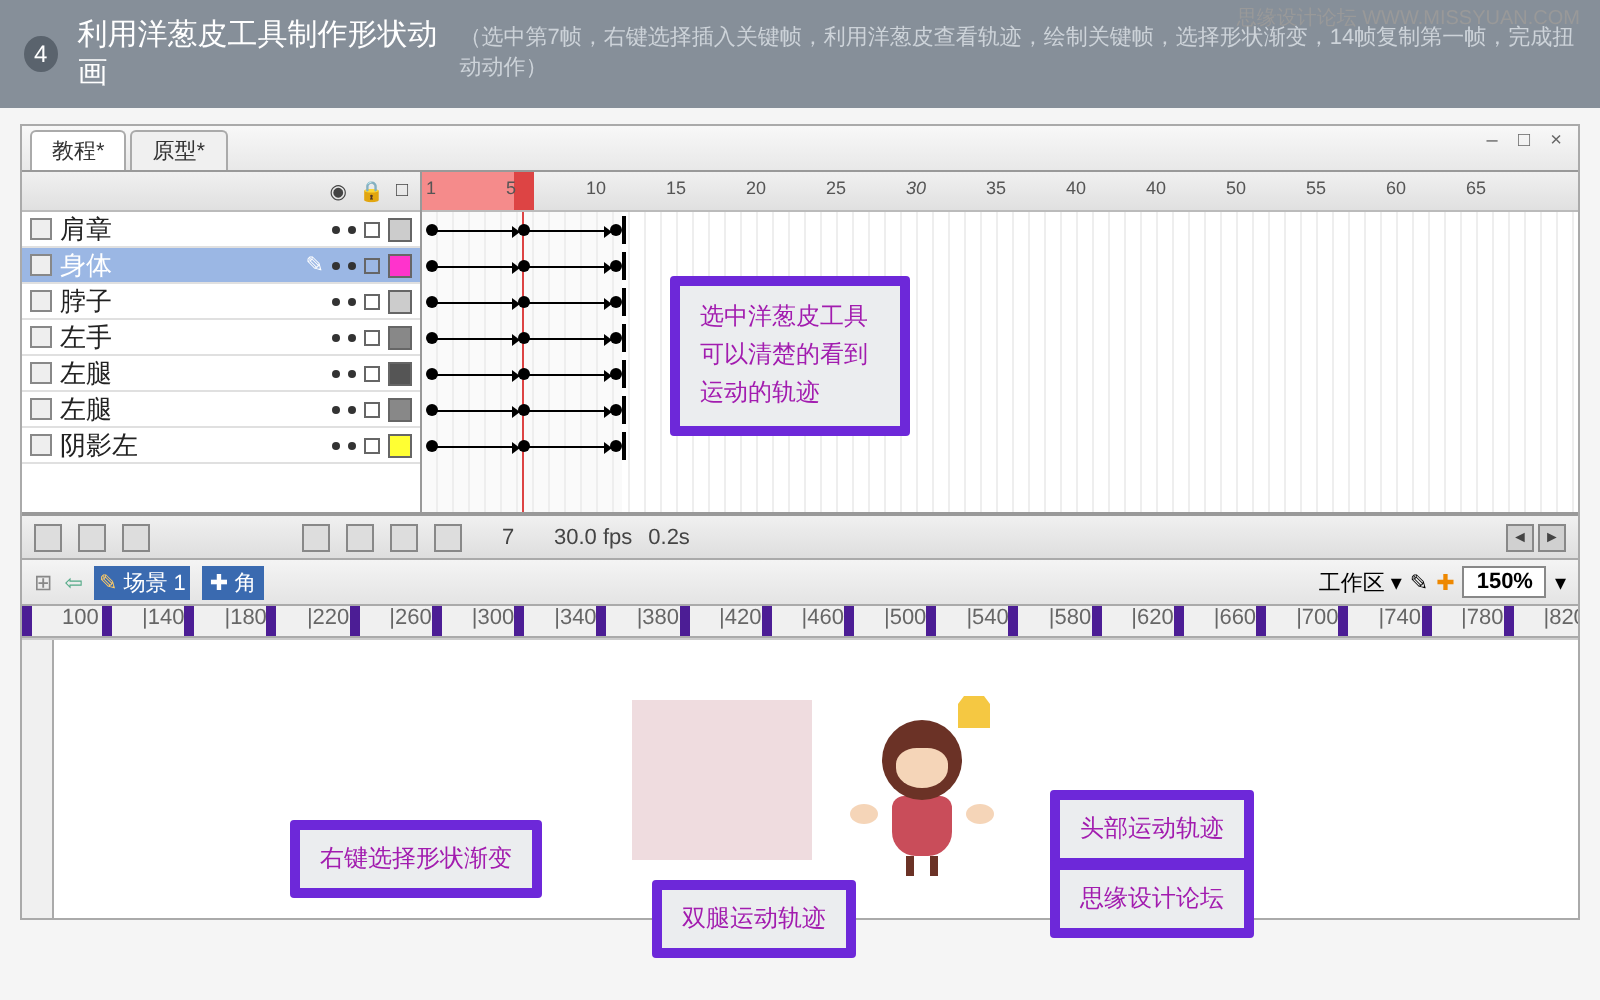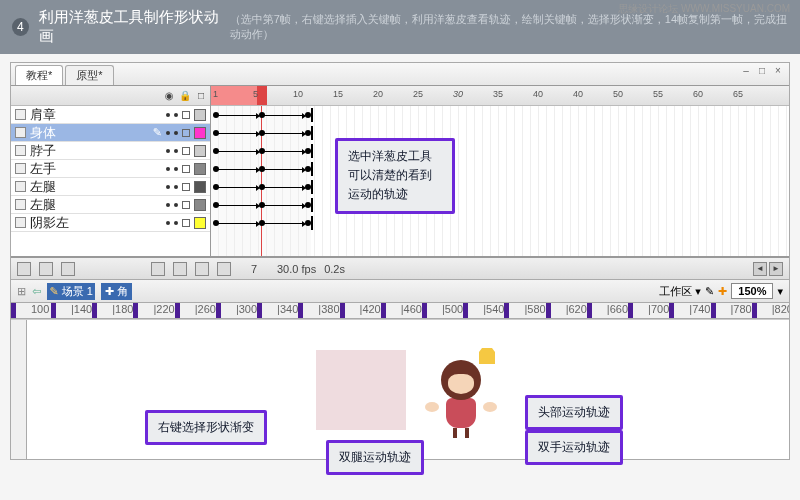--- a/index.html
+++ b/index.html
@@ -57,21 +57,21 @@
 .crown{position:absolute;top:-8px;right:-4px;width:16px;height:12px;background:#f5c842}
 .crown::before{content:"";position:absolute;top:-4px;left:0;border-bottom:4px solid #f5c842;border-left:3px solid transparent;border-right:3px solid transparent;width:10px}
 .char-body{width:30px;height:30px;background:#c94d5a;margin:-2px auto 0;border-radius:6px 6px 40% 40%}
 .char-leg{width:4px;height:10px;background:#6b3226;display:inline-block;margin:0 4px}
 .char-legs{text-align:center}
 .wing{position:absolute;width:14px;height:10px;background:#f5d5b8;border-radius:50%}
 .wing.l{left:-6px;top:42px}
 .wing.r{right:-6px;top:42px}
 .onion-box{position:absolute;background:#e8cdd2;opacity:.7}
 .ob1{left:305px;top:30px;width:90px;height:80px}
-.callout{position:absolute;background:#ebedef;border:3px solid #6d28d9;padding:6px 10px;color:#0f172a;font-size:12px;border-radius:2px}
+.callout{position:absolute;background:#ebedef;border:5px solid #6d28d9;padding:6px 10px;color:#a21caf;font-size:12px;border-radius:2px}
 .co-main{left:335px;top:138px;width:120px;line-height:1.6}
 .co1{left:145px;top:410px}
 .co2{left:326px;top:440px}
 .co3{left:525px;top:395px}
 .co4{left:525px;top:430px}
 .arrow{position:absolute;width:14px;height:14px;background:#d0d0d0;border:1px solid #888;font-size:8px;text-align:center;line-height:12px}
 </style>
 </head>
 <body>
 
@@ -334,13 +334,13 @@
       <div class="char-body"></div>
       <div class="char-legs"><span class="char-leg"></span><span class="char-leg"></span></div>
     </div>
   </div>
 </div>
 
 <div class="callout co-main">选中洋葱皮工具可以清楚的看到运动的轨迹</div>
 <div class="callout co1">右键选择形状渐变</div>
 <div class="callout co2">双腿运动轨迹</div>
 <div class="callout co3">头部运动轨迹</div>
-<div class="callout co4">双手运动轨迹</div>
+<div class="callout co4">思缘设计论坛</div>
 
 </body></html>

